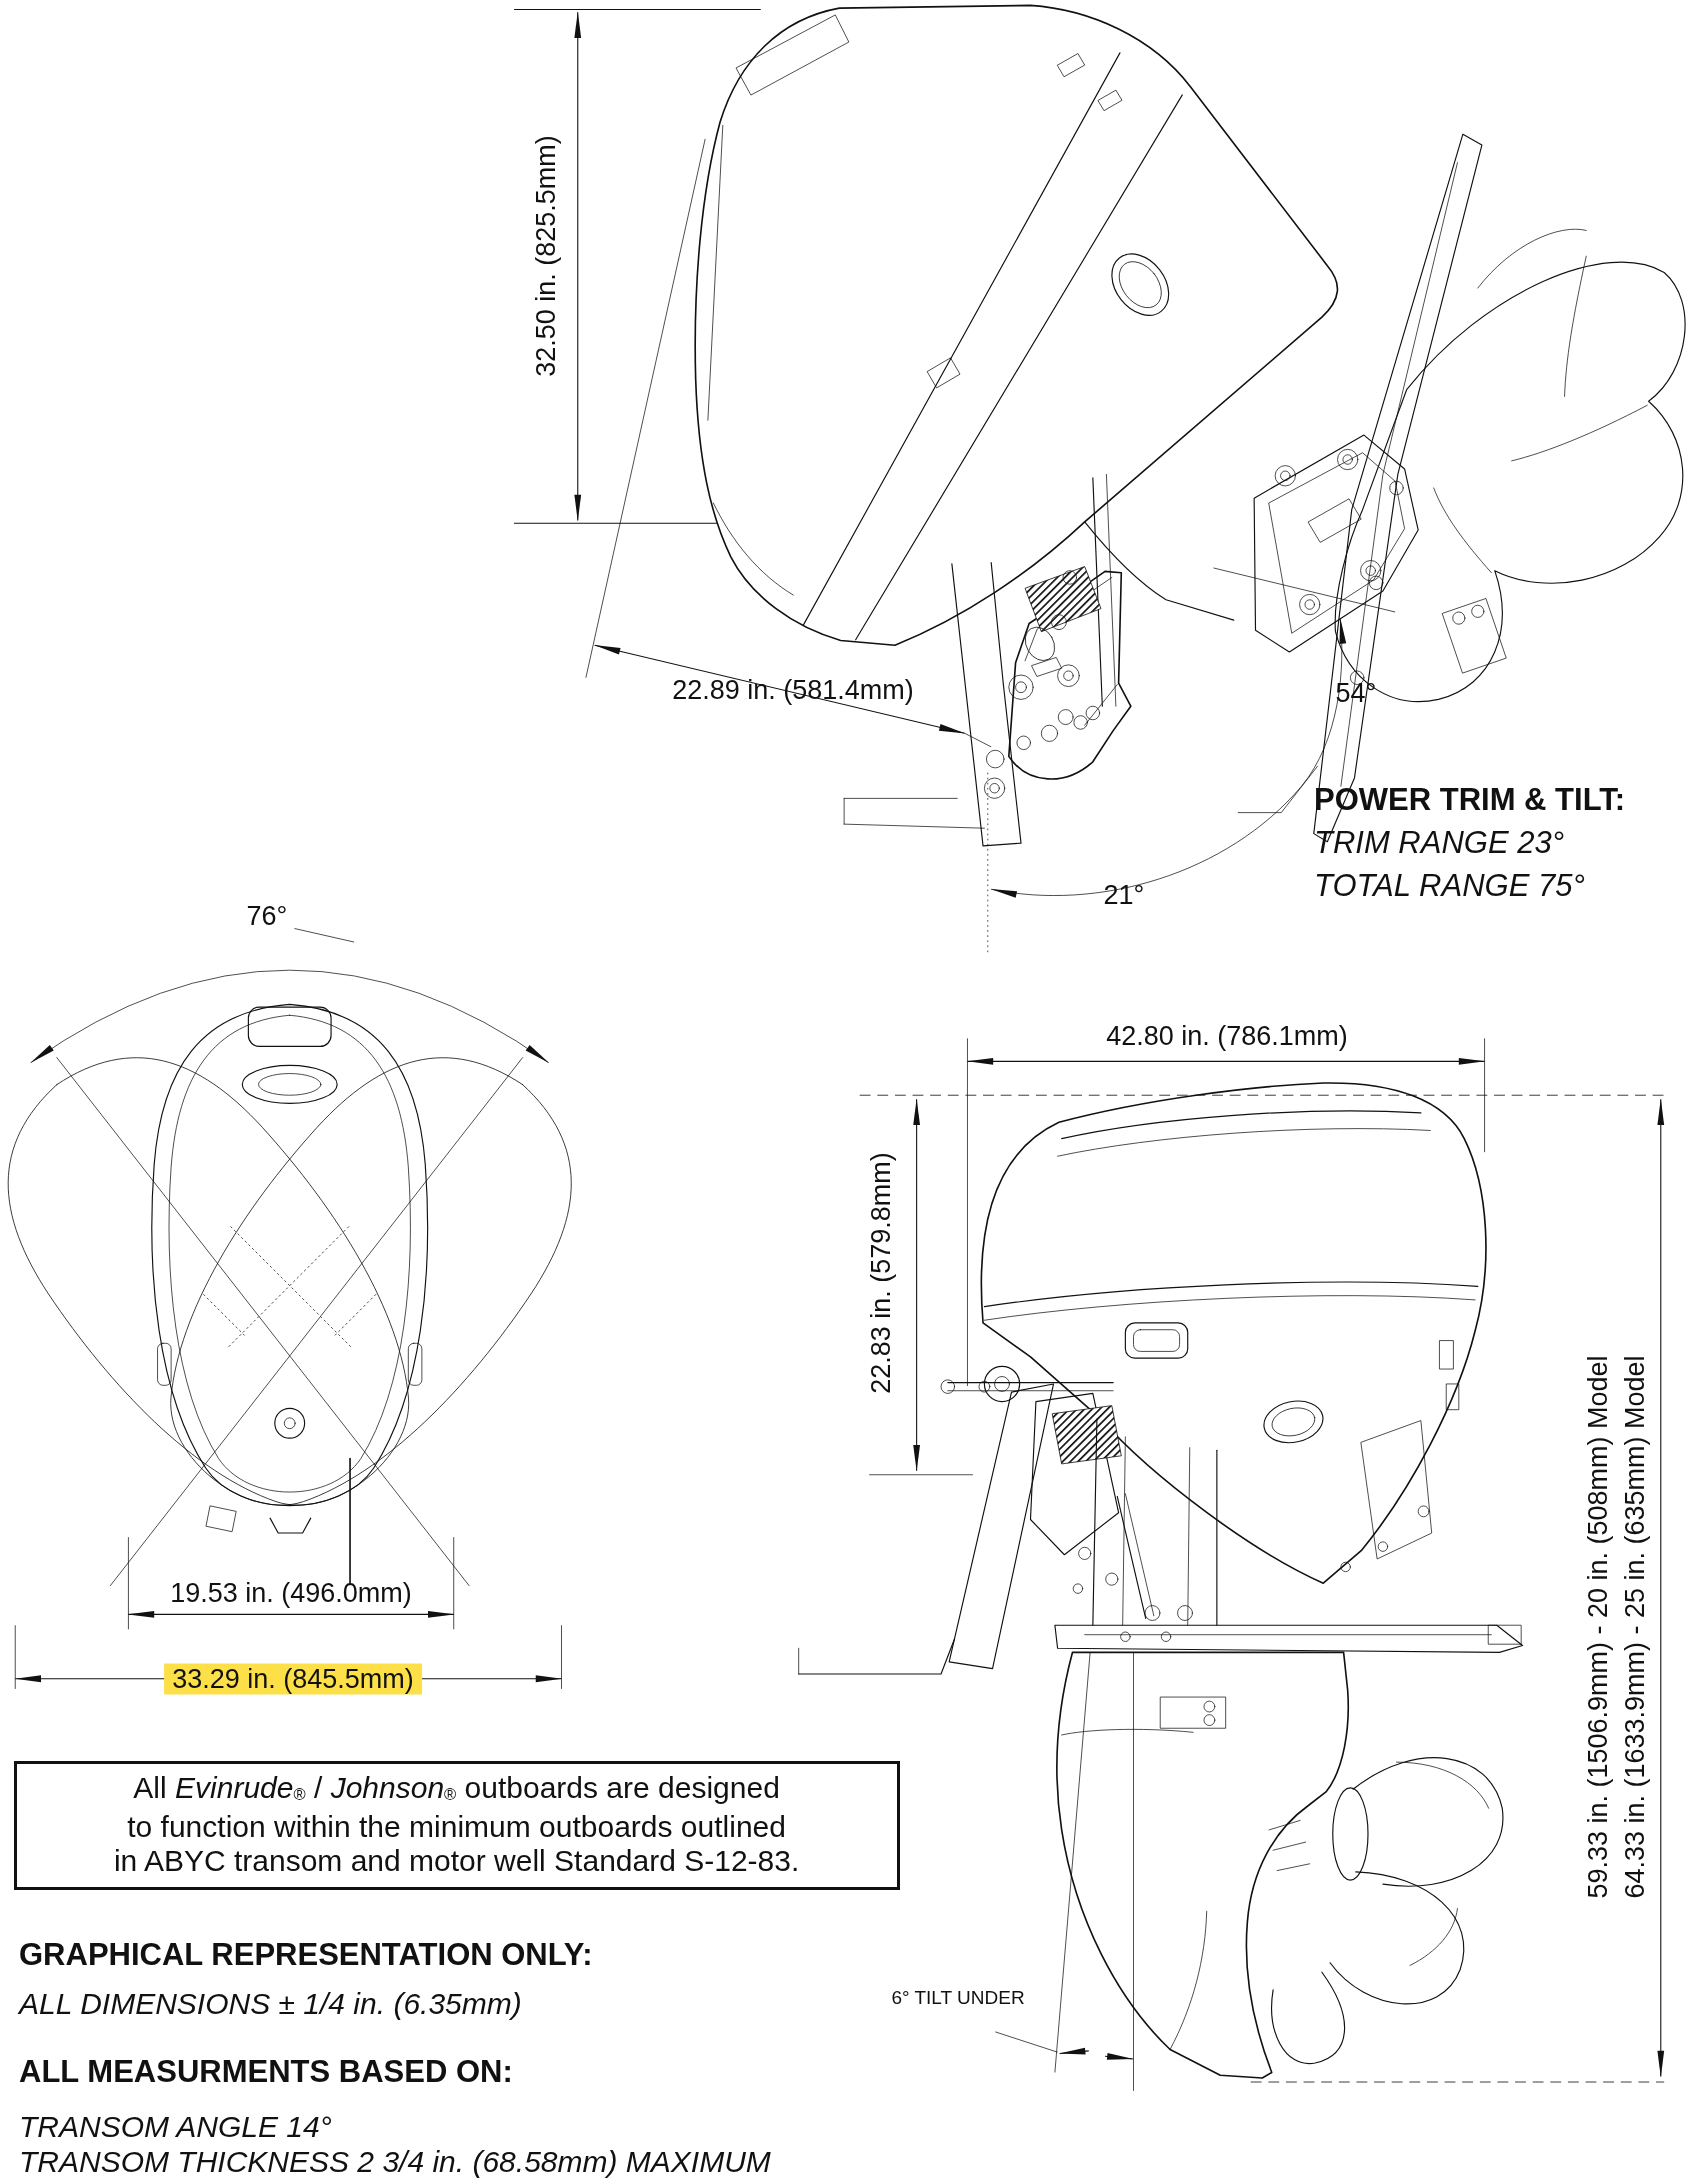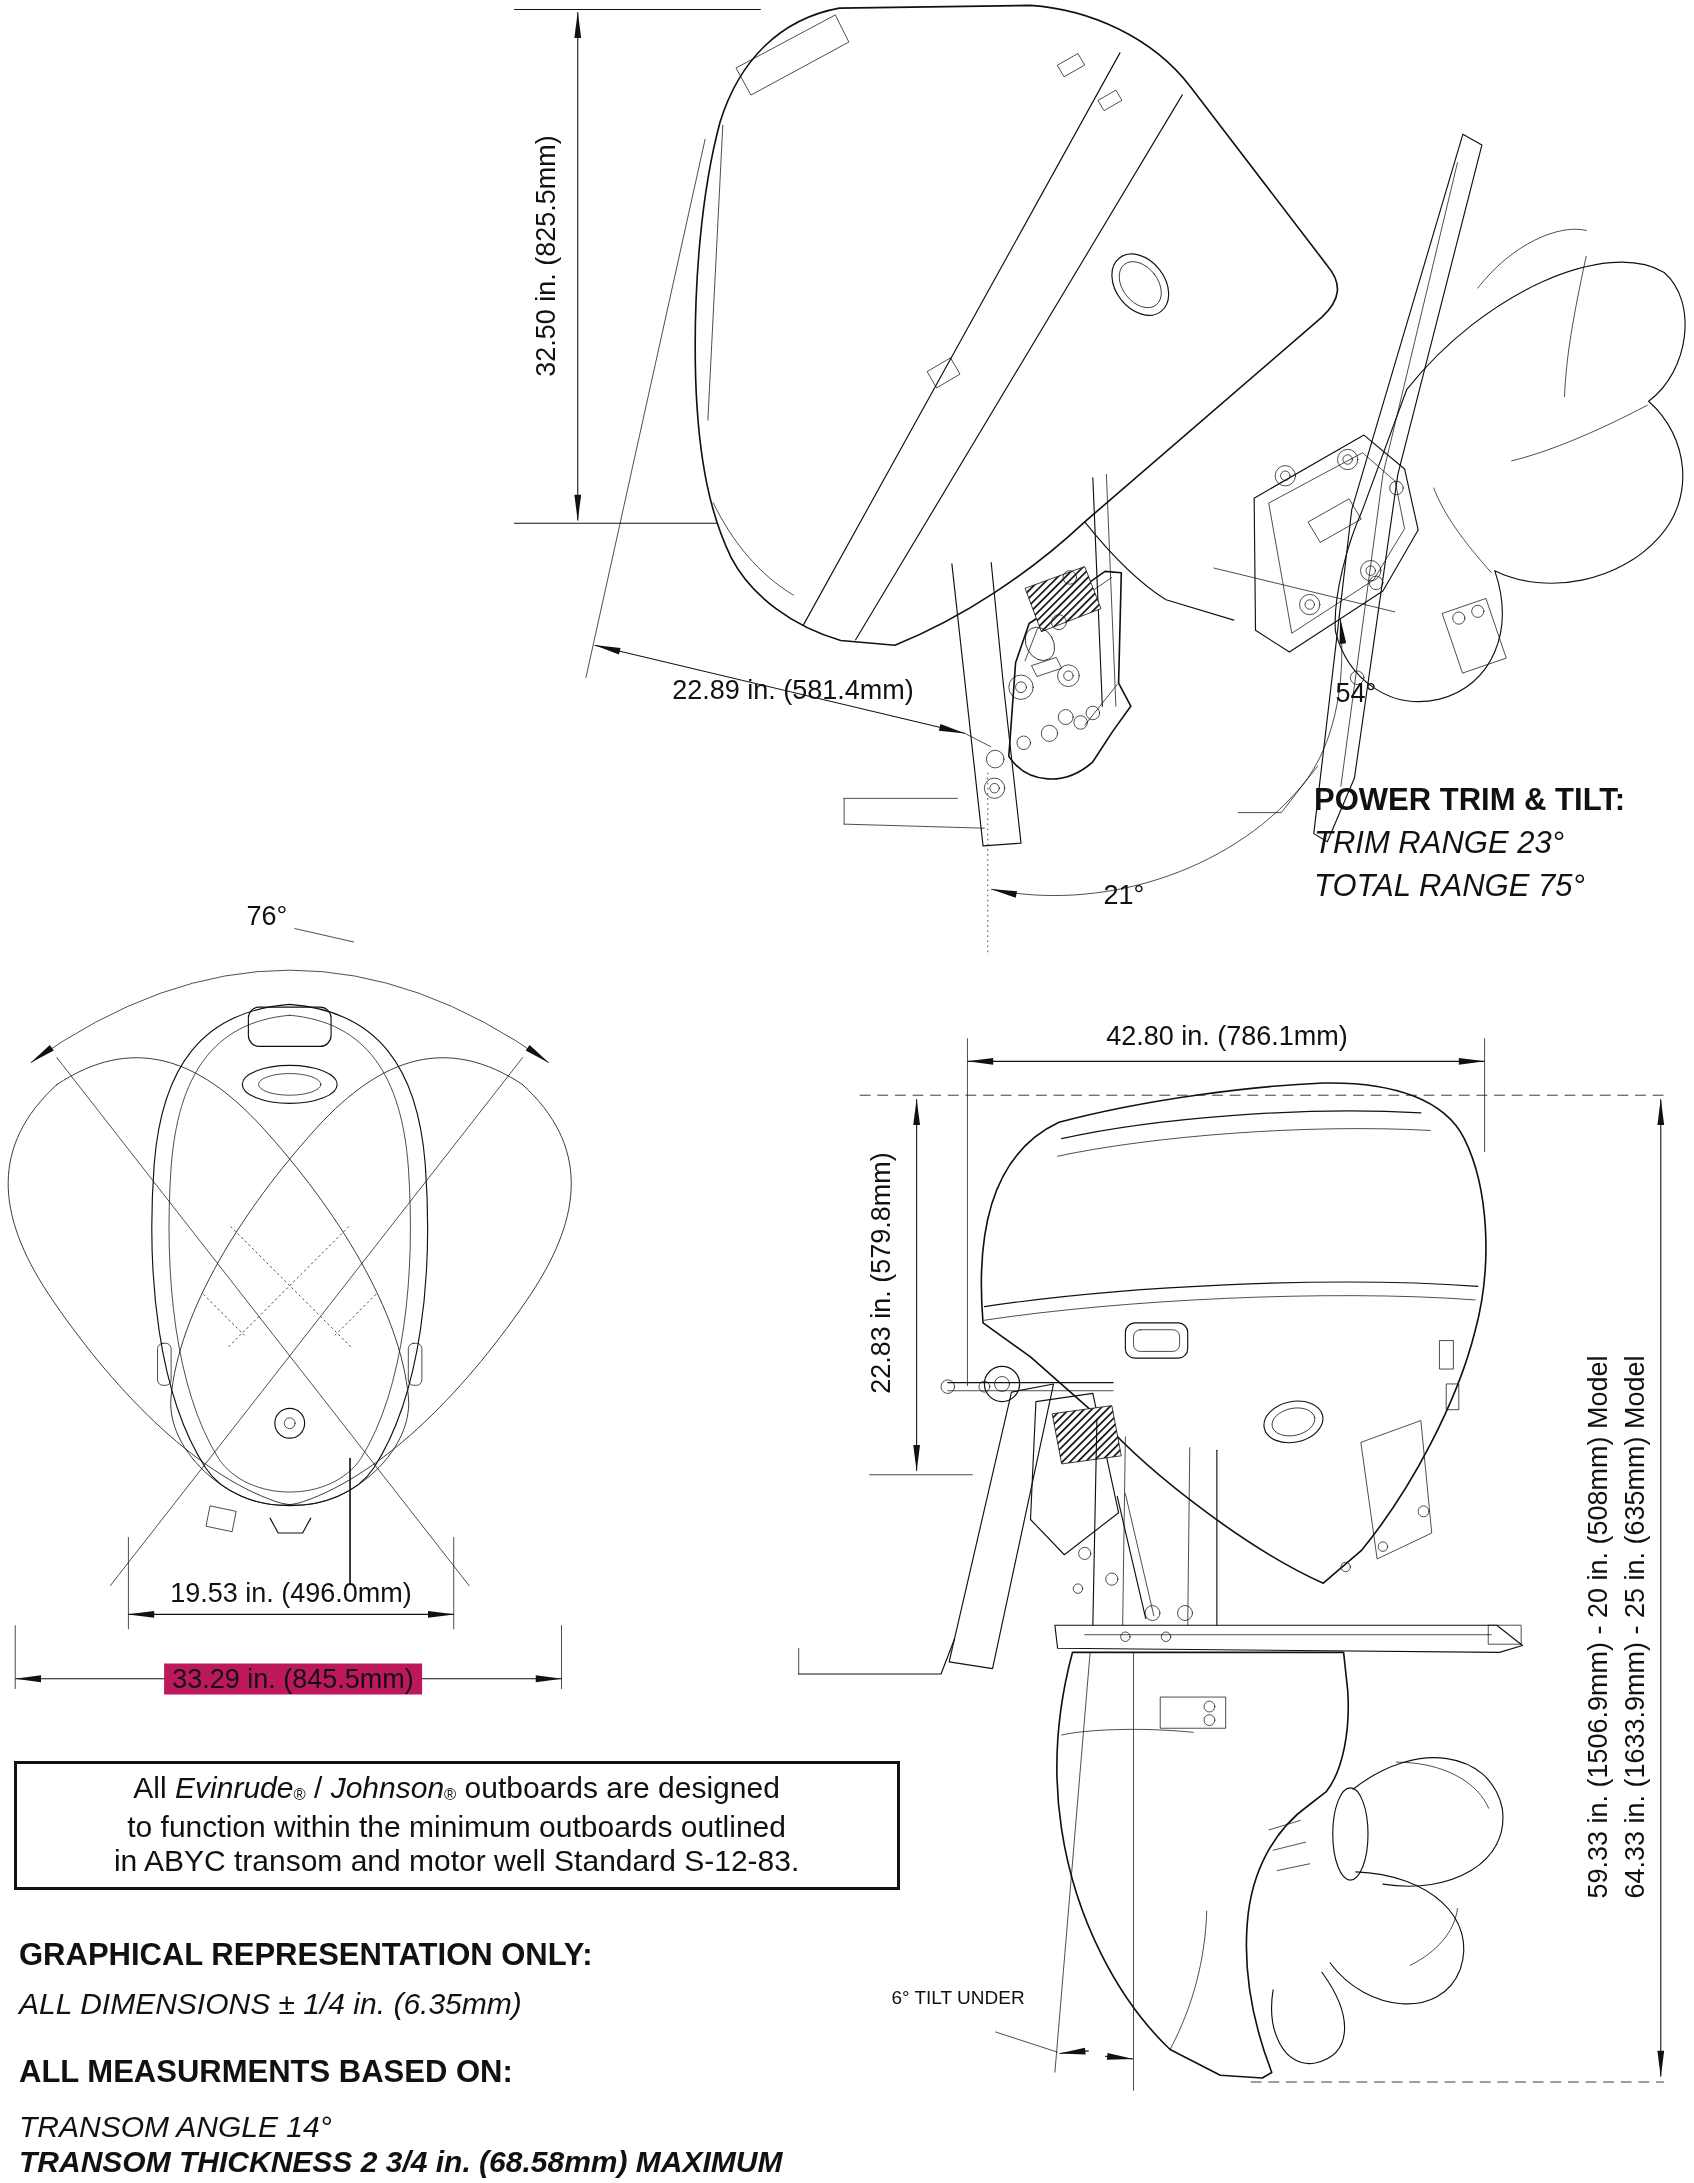--- a/index.html
+++ b/index.html
@@ -9,21 +9,21 @@
   .s2{stroke:#111;stroke-width:2.4;fill:none;stroke-linejoin:round;stroke-linecap:round;}
   .s15{stroke:#111;stroke-width:1.7;fill:none;stroke-linejoin:round;stroke-linecap:round;}
   .s1{stroke:#111;stroke-width:1.1;fill:none;stroke-linejoin:round;stroke-linecap:round;}
   .dim{stroke:#111;stroke-width:1.6;fill:none;}
   .thin{stroke:#111;stroke-width:1.1;fill:none;}
   .dot{stroke-dasharray:2.5 5;}
   .dsh{stroke:#111;stroke-width:1.2;fill:none;stroke-dasharray:16 10;}
   .hfill{fill:url(#hatch);stroke:#111;stroke-width:1.2;}
   .lbl{position:absolute;font-size:27px;white-space:nowrap;transform:translate(-50%,-50%);}
   .vlbl{position:absolute;font-size:27px;white-space:nowrap;transform:translate(-50%,-50%) rotate(-90deg);}
-  .bgw{background:#be185d;padding:0 8.1px;}
+  .bgw{background:#fde047;padding:0 8.1px;}
   .tl{position:absolute;white-space:nowrap;}
   .callout{position:absolute;left:1314px;top:778px;line-height:43px;}
   .callout .t{font-weight:bold;font-size:31px;}
   .callout .r{font-style:italic;font-size:31px;}
   .abyc-box{position:absolute;left:13.6px;top:1761px;width:886px;border:3.4px solid #111;
             box-sizing:border-box;padding:6.8px 4.1px 8.1px 4.1px;text-align:center;
             font-size:30px;line-height:34px;}
   .abyc-box i{font-style:italic;}
   .reg{font-size:0.55em;vertical-align:-0.1em;}
   .h-bold{font-weight:bold;font-size:31px;}
@@ -283,16 +283,16 @@
 <div class="abyc-box">
   <div><span>All </span><i>Evinrude</i><span class="reg">®</span><span> / </span><i>Johnson</i><span class="reg">®</span><span> outboards are designed</span></div>
   <div>to function within the minimum outboards outlined</div>
   <div>in ABYC transom and motor well Standard S-12-83.</div>
 </div>
 
 <div class="tl h-bold" style="left:19px;top:1937px;">GRAPHICAL REPRESENTATION ONLY:</div>
 <div class="tl h-ital" style="left:19px;top:1987px;">ALL DIMENSIONS ± 1/4 in. (6.35mm)</div>
 <div class="tl h-bold" style="left:19px;top:2054px;">ALL MEASURMENTS BASED ON:</div>
 <div class="tl h-ital" style="left:19px;top:2103px;margin-top:7px;">TRANSOM ANGLE 14°</div>
-<div class="tl h-ital" style="left:19px;top:2145px;font-weight:bold;">TRANSOM THICKNESS 2 3/4 in. (68.58mm) MAXIMUM</div>
+<div class="tl h-ital" style="left:19px;top:2145px;">TRANSOM THICKNESS 2 3/4 in. (68.58mm) MAXIMUM</div>
 
 </div>
 
 
 </body></html>

